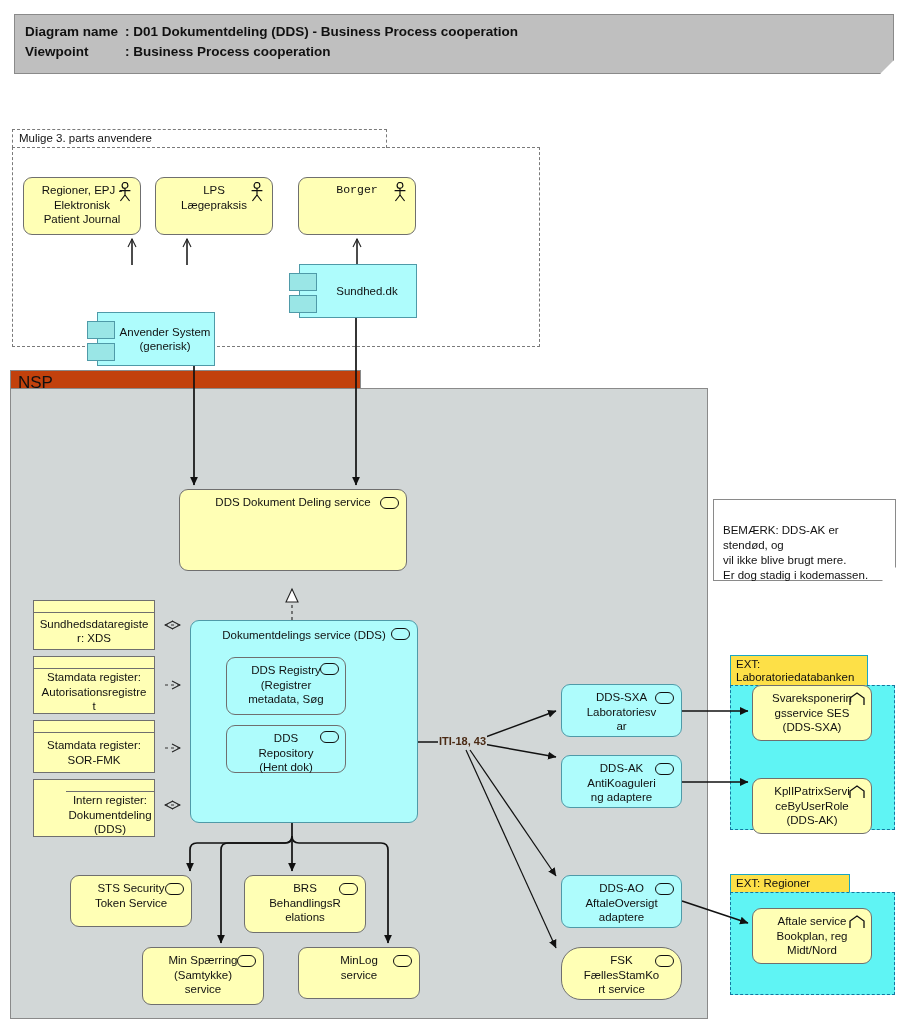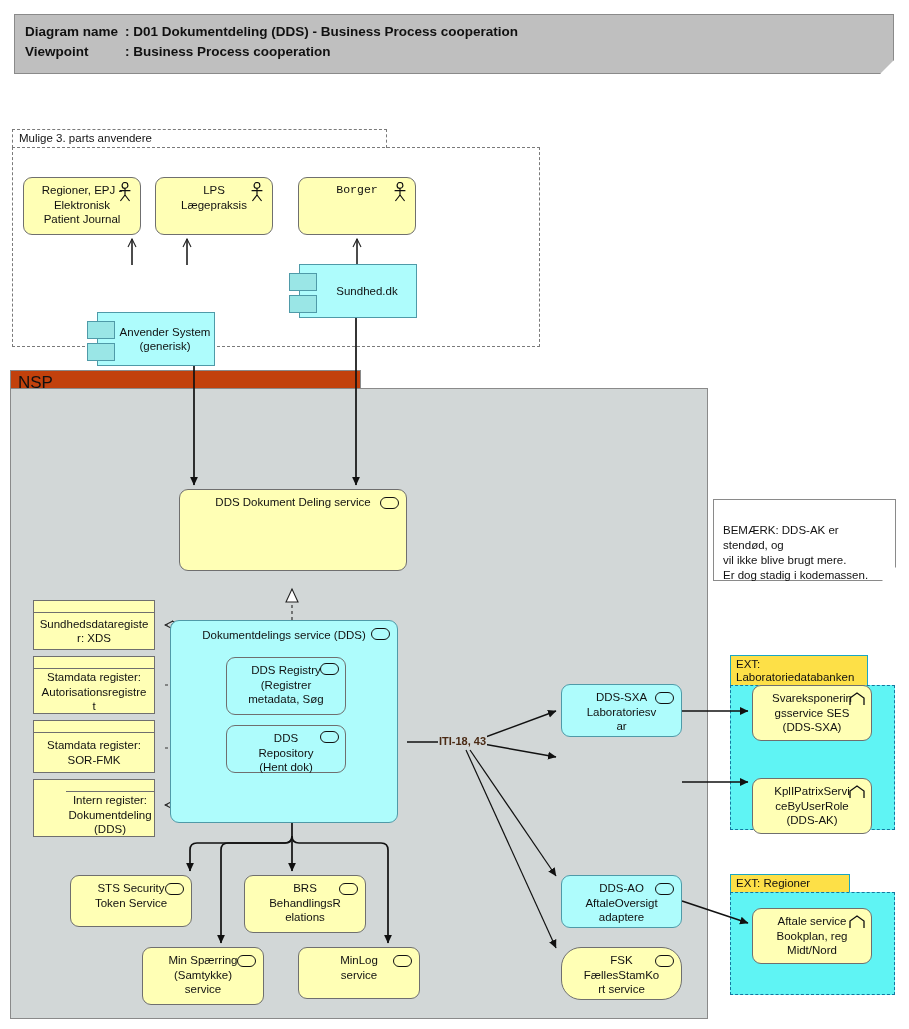--- a/index.html
+++ b/index.html
@@ -306,21 +306,21 @@
 SOR-FMK</div>
   </div>
 
   <div class="abs dataobj" style="left:33px; top:779px; width:122px; height:58px;padding-left:32px;">
     <div class="hdr"></div>
     <div class="bd">Intern register:
 Dokumentdeling
 (DDS)</div>
   </div>
 
-  <div class="abs node cyan top-align" style="left:170px; top:620px; width:228px; height:203px; border-color:#4f9aa8;">
+  <div class="abs node cyan top-align" style="left:190px; top:620px; width:228px; height:203px; border-color:#4f9aa8;">
     <span class="lbl" style="position:absolute; left:0; right:0; top:5px;">Dokumentdelings service (DDS)</span>
     <span class="ic-service"></span>
   </div>
 
   <div class="abs node cyan top-align" style="left:226px; top:657px; width:120px; height:58px; border-color:#6f6f6f;">
     <span class="lbl">DDS Registry
 (Registrer
 metadata, Søg</span>
     <span class="ic-service" style="right:6px; top:5px;"></span>
   </div>
@@ -358,20 +358,26 @@
     <span class="ic-service"></span>
   </div>
 
   <div class="abs node cyan top-align" style="left:561px; top:684px; width:121px; height:53px; border-color:#4f9aa8;">
     <span class="lbl">DDS-SXA
 Laboratoriesv
 ar</span>
     <span class="ic-service"></span>
   </div>
 
+  <div class="abs node cyan top-align" style="left:561px; top:755px; width:121px; height:53px; border-color:#4f9aa8;">
+    <span class="lbl">DDS-AK
+AntiKoaguleri
+ng adaptere</span>
+    <span class="ic-service"></span>
+  </div>
 
   <div class="abs node cyan top-align" style="left:561px; top:875px; width:121px; height:53px; border-color:#4f9aa8;">
     <span class="lbl">DDS-AO
 AftaleOversigt
 adaptere</span>
     <span class="ic-service"></span>
   </div>
 
   <div class="abs node yellow top-align" style="left:561px; top:947px; width:121px; height:53px;border-radius:20px;">
     <span class="lbl">FSK

